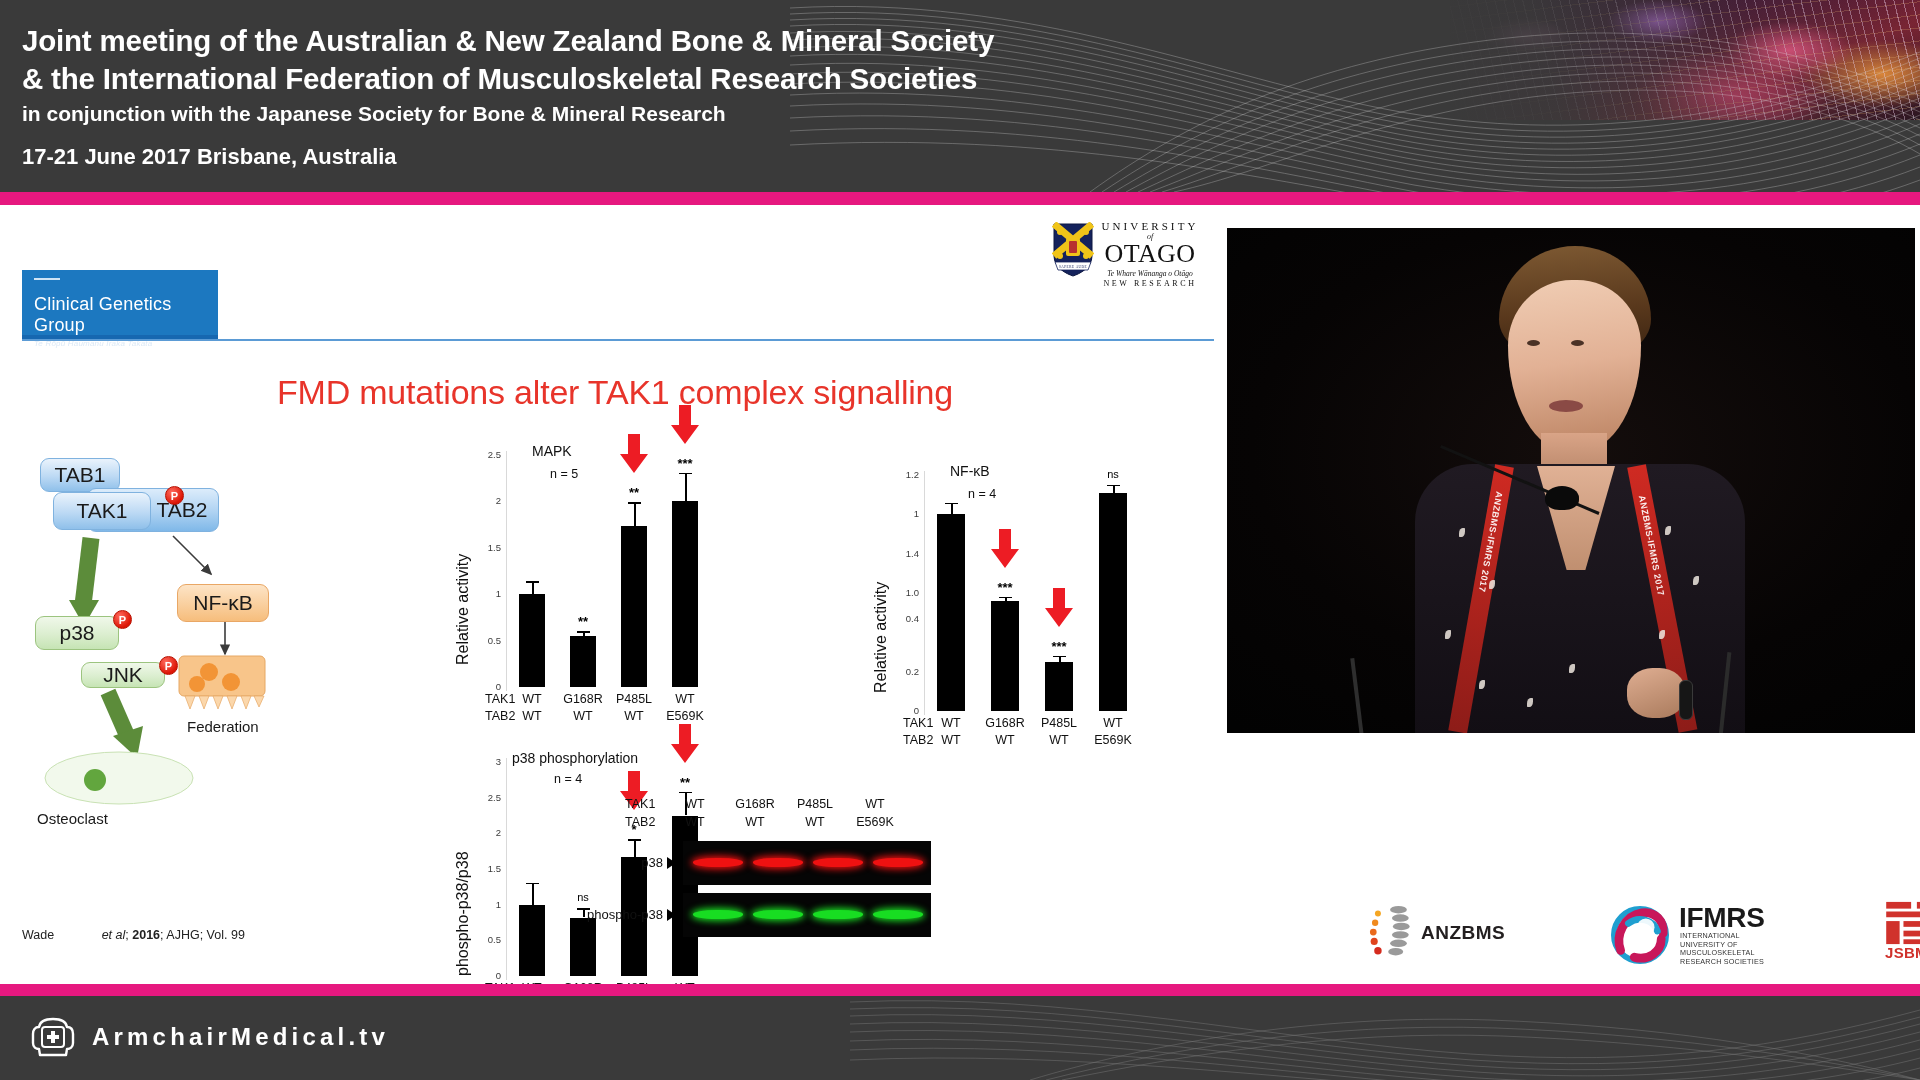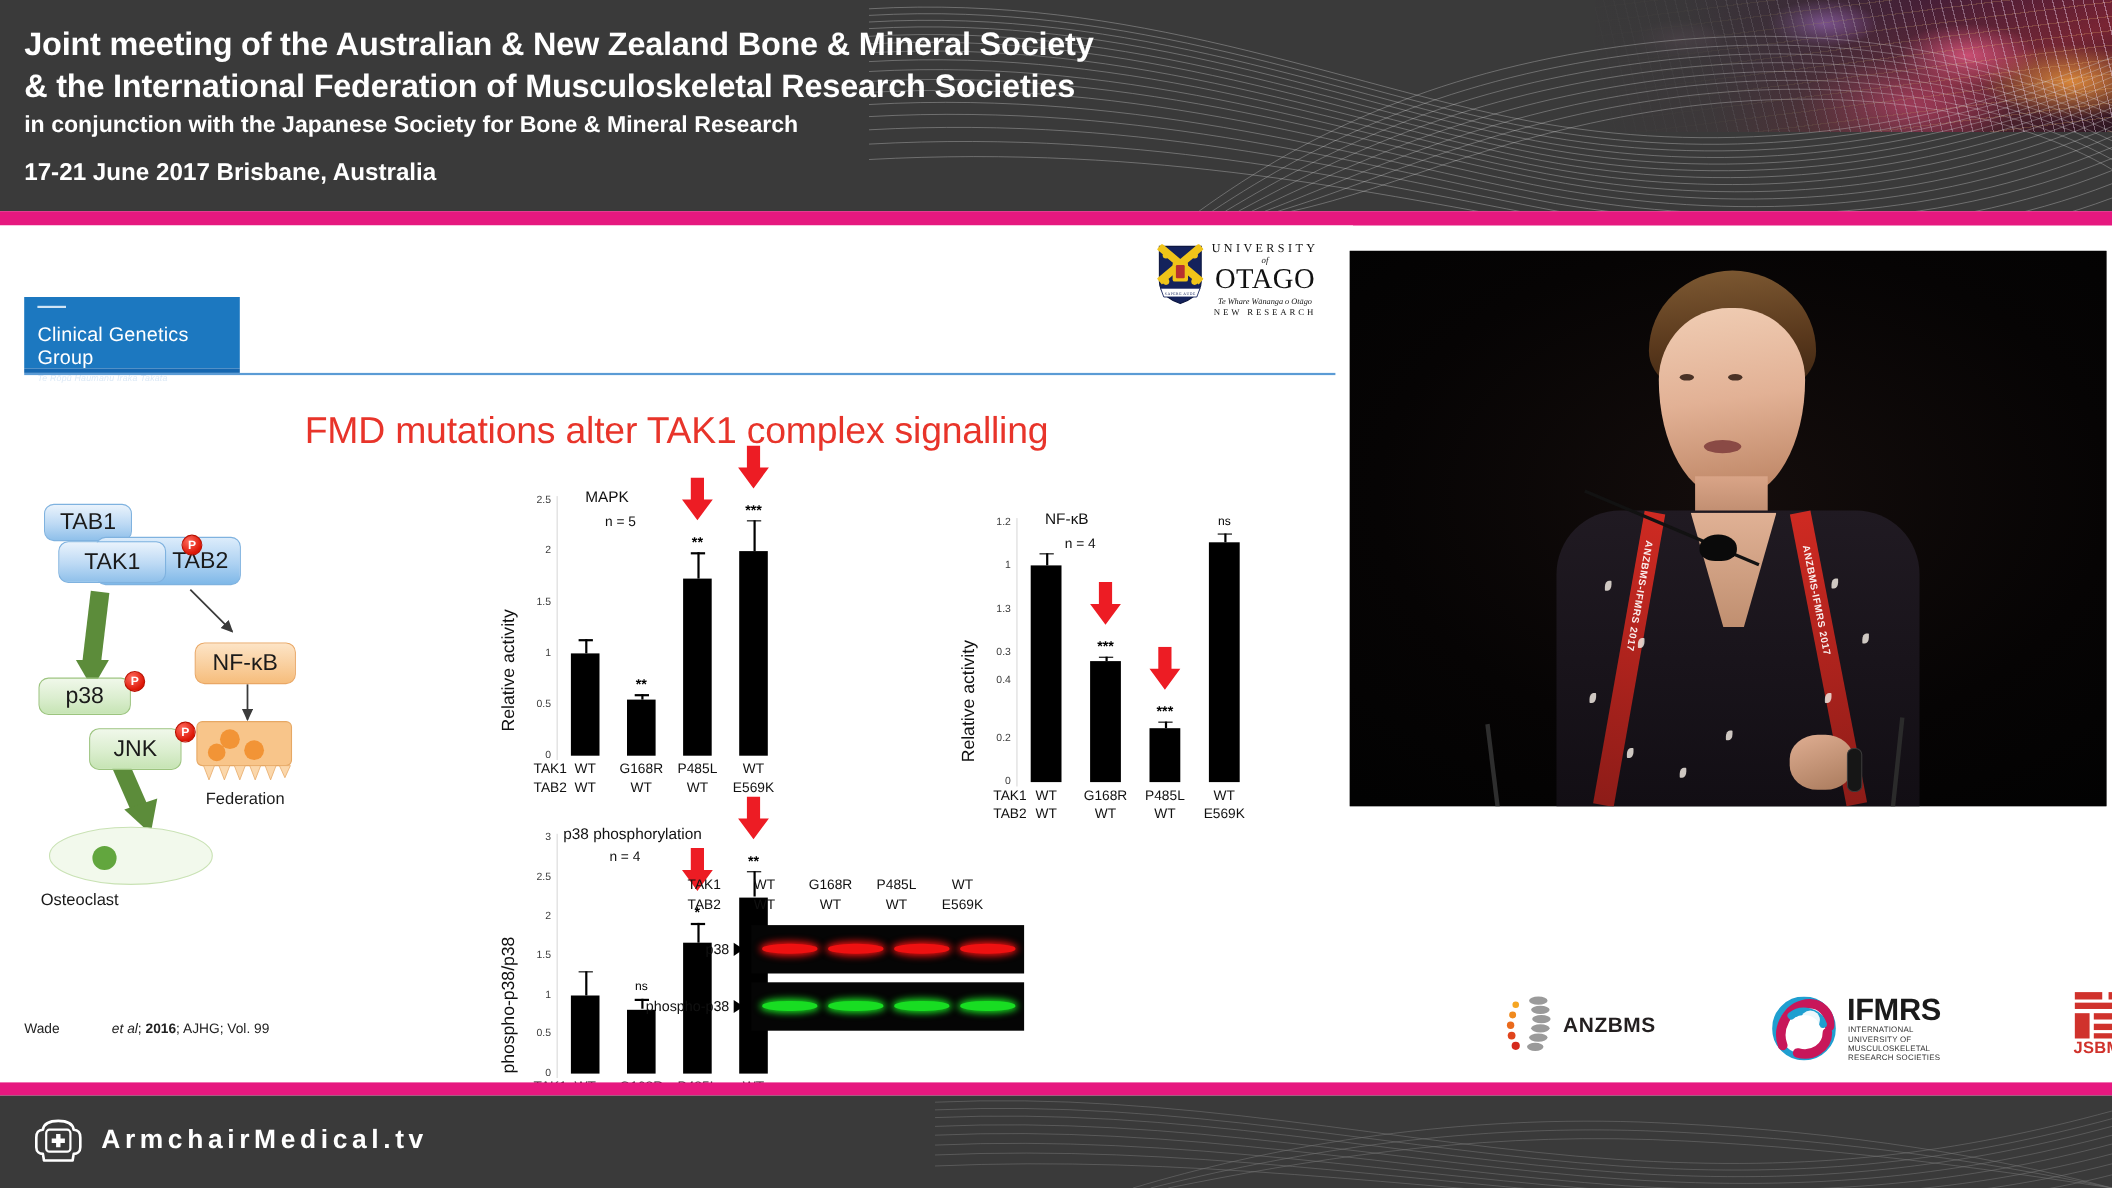--- a/index.html
+++ b/index.html
@@ -294,21 +294,21 @@
         <polygon points="88,286 118,276 112,308" fill="#5c8c3a"></polygon>
       </svg>
 
       <div class="node green" style="left:10px; top:166px; width:84px; height:34px;">
         <span>p38</span>
       </div>
       <div class="pdot" style="left:88px; top:160px;">
         <span>P</span>
       </div>
 
-      <div class="node green" style="left:56px; top:212px; width:84px; height:38px;justify-content:center;">
+      <div class="node green" style="left:56px; top:212px; width:84px; height:26px;justify-content:center;">
         <span>JNK</span>
       </div>
       <div class="pdot" style="left:134px; top:206px;">
         <span>P</span>
       </div>
 
       <div class="node orange" style="left:152px; top:134px; width:92px; height:38px;">
         <span>NF-κB</span>
       </div>
 
@@ -380,22 +380,22 @@
       </div>
 
     <div class="chart" id="chart-nfkb" style="left:866px; top:260px; width:240px; height:320px;">
       <div class="chart-title" style="left:84px; top:-2px;">NF-κB</div>
       <div class="chart-n" style="left:102px; top:22px;">n = 4</div>
       <div class="ylabel" style="left:6px; top:228px;">Relative activity</div>
       <div class="axis-v" style="left:58px; top:6px; height:244px;"></div>
     <div class="ytick" style="left: 25px; top: 240px; width: 28px;">0</div>
         <div class="ytick" style="left: 25px; top: 200.667px; width: 28px;">0.2</div>
         <div class="ytick" style="left: 25px; top: 148px; width: 28px;">0.4</div>
-        <div class="ytick" style="left: 25px; top: 122px; width: 28px;">0.3</div>
-        <div class="ytick" style="left: 25px; top: 82.6667px; width: 28px;">1.3</div>
+        <div class="ytick" style="left: 25px; top: 122px; width: 28px;">1.0</div>
+        <div class="ytick" style="left: 25px; top: 82.6667px; width: 28px;">1.4</div>
         <div class="ytick" style="left: 25px; top: 43.3333px; width: 28px;">1</div>
         <div class="ytick" style="left: 25px; top: 4px; width: 28px;">1.2</div>
         <div class="bar" style="left: 71px; top: 49.3333px; width: 28px; height: 196.667px;"></div>
         <div class="err" style="left: 85px; top: 37.5333px; height: 11.8px;"></div>
         <div class="errcap" style="left: 79px; top: 37.5333px; width: 13px;"></div>
         <div class="xlab" style="left: 57px; top: 251px; width: 56px;">WT</div>
         <div class="xlab" style="left: 57px; top: 268px; width: 56px;">WT</div>
         <div class="bar" style="left: 125px; top: 135.867px; width: 28px; height: 110.133px;"></div>
         <div class="err" style="left: 139px; top: 131.933px; height: 3.93333px;"></div>
         <div class="errcap" style="left: 133px; top: 131.933px; width: 13px;"></div>

